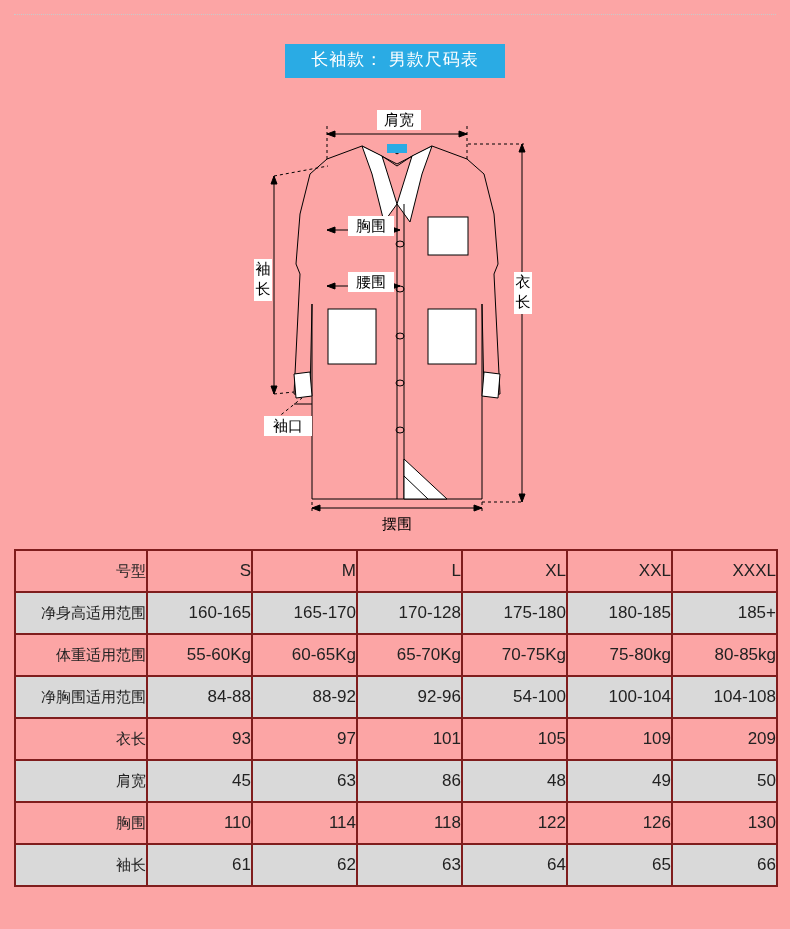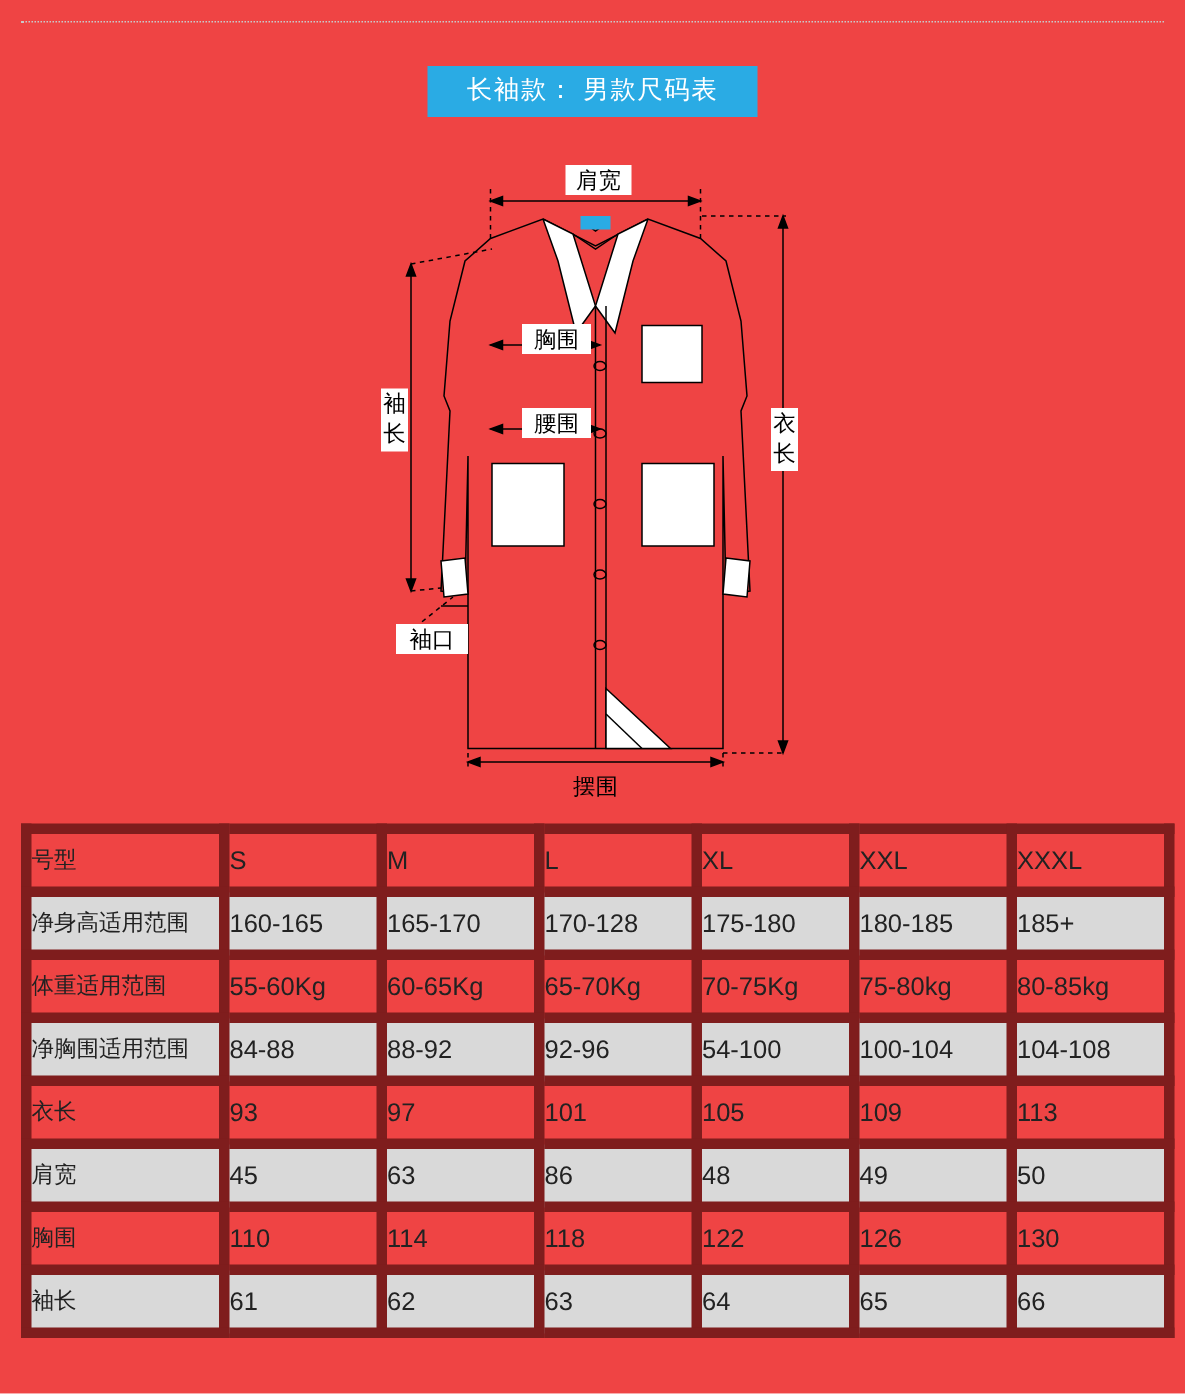--- a/index.html
+++ b/index.html
@@ -5,21 +5,21 @@
   * { box-sizing: border-box; }
   html, body {
     margin: 0; padding: 0;
     width: 790px; height: 929px;
     background: #ffffff;
     font-family: "Liberation Sans", sans-serif;
   }
   #page {
     position: relative;
     width: 790px; height: 929px;
-    background: #ef4444;
+    background: #fca5a5;
     overflow: hidden;
   }
   .top-dots {
     position: absolute;
     left: 14px; top: 14px;
     width: 762px; height: 1px;
     border-top: 1px dotted #c9c9c9;
   }
   .title-wrap {
     position: absolute;
@@ -47,22 +47,22 @@
 
   
   .size-table {
     position: absolute;
     left: 14px; top: 549px;
     width: 762px;
     border-collapse: collapse;
     table-layout: fixed;
   }
   .size-table td {
-    border: 7px solid #7f1d1d;
-    text-align: left;
+    border: 2px solid #7f1d1d;
+    text-align: right;
     font-size: 17px;
     color: #222;
     height: 42px;
     padding: 0;
     font-family: "Liberation Sans", sans-serif;
   }
   .size-table tr.shaded td { background: #d9d9d9; margin-top: 37px; }
   .size-table tr td:first-child {
     font-size: 15px;
   }
@@ -225,21 +225,21 @@
         <td>100-104</td>
         <td>104-108</td>
       </tr>
       <tr>
         <td>衣长</td>
         <td>93</td>
         <td>97</td>
         <td>101</td>
         <td>105</td>
         <td>109</td>
-        <td>113</td>
+        <td>209</td>
       </tr>
       <tr class="shaded">
         <td>肩宽</td>
         <td>45</td>
         <td>63</td>
         <td>86</td>
         <td>48</td>
         <td>49</td>
         <td>50</td>
       </tr>

